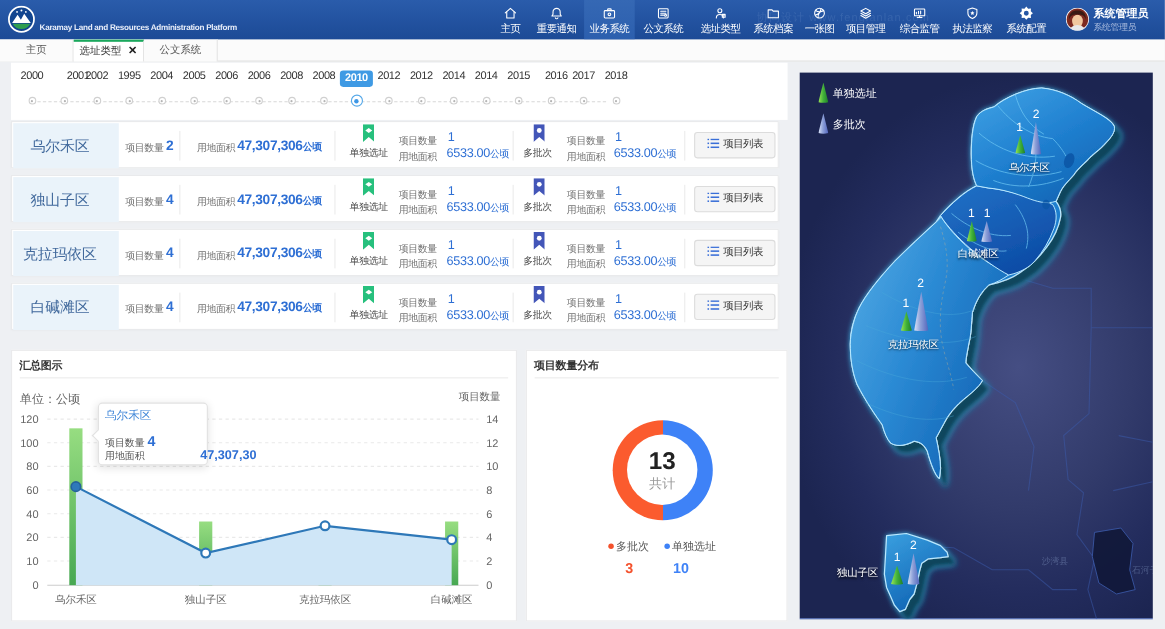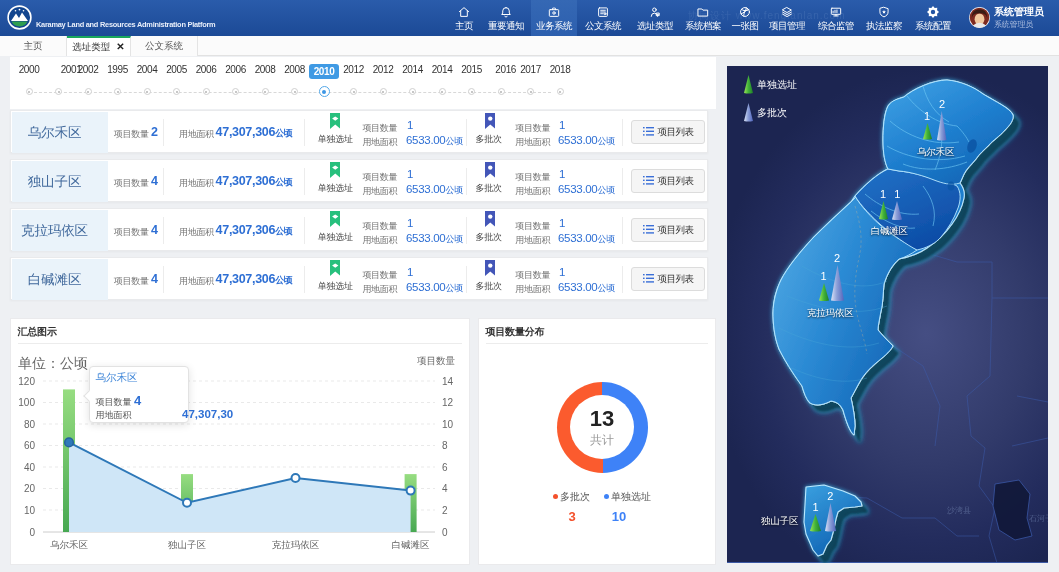--- a/index.html
+++ b/index.html
@@ -431,21 +431,21 @@
       <polyline points="58,123.4 176,183.8 284.5,159 399.6,171.6" fill="none" stroke="#2e78b8" stroke-width="2"></polyline>
       <circle cx="58" cy="123.4" r="4.3" fill="#2f79ba" stroke="#25639c" stroke-width="1.5"></circle>
       <circle cx="176" cy="183.8" r="4" fill="#fff" stroke="#2e78b8" stroke-width="2"></circle>
       <circle cx="284.5" cy="159" r="4" fill="#fff" stroke="#2e78b8" stroke-width="2"></circle>
       <circle cx="399.6" cy="171.6" r="4" fill="#fff" stroke="#2e78b8" stroke-width="2"></circle>
       <text x="58" y="229" font-size="9.5" fill="#666" text-anchor="middle">乌尔禾区</text>
       <text x="176" y="229" font-size="9.5" fill="#666" text-anchor="middle">独山子区</text>
       <text x="284.5" y="229" font-size="9.5" fill="#666" text-anchor="middle">克拉玛依区</text>
       <text x="399.6" y="229" font-size="9.5" fill="#666" text-anchor="middle">白碱滩区</text>
     </svg>
-    <div style="position:absolute;left:7px;top:36px;font-size:14px;color:#666;">单位：公顷</div>
+    <div style="position:absolute;left:7px;top:36px;font-size:11px;color:#666;">单位：公顷</div>
     <div style="position:absolute;right:14px;top:36px;font-size:9.5px;color:#666;">项目数量</div>
     <div style="position:absolute;left:78px;top:47px;width:100px;height:57px;background:#fff;border:1px solid #e2e2e2;border-radius:4px;box-shadow:0 2px 8px rgba(0,0,0,0.12);">
       <div style="position:absolute;left:-5px;top:25px;width:8px;height:8px;background:#fff;border-left:1px solid #e2e2e2;border-bottom:1px solid #e2e2e2;transform:rotate(45deg);"></div>
       <div style="position:absolute;left:5.5px;top:4px;font-size:10.5px;color:#3f86d8;">乌尔禾区</div>
       <div style="position:absolute;left:5.5px;top:26px;font-size:9px;color:#555;white-space:nowrap;">项目数量 <span style="font-size:13px;font-weight:bold;color:#2e6fd4;">4</span></div>
       <div style="position:absolute;left:5.5px;top:41px;font-size:9px;color:#555;white-space:nowrap;">用地面积 <span style="font-size:11.5px;font-weight:bold;color:#2e6fd4;margin-left:48px;">47,307,30</span></div>
     </div>
 </div>
 <div class="panel" id="pdonut" style="left:478px;top:318px;width:238px;height:247px;">
  <div class="ptitle">项目数量分布</div>

